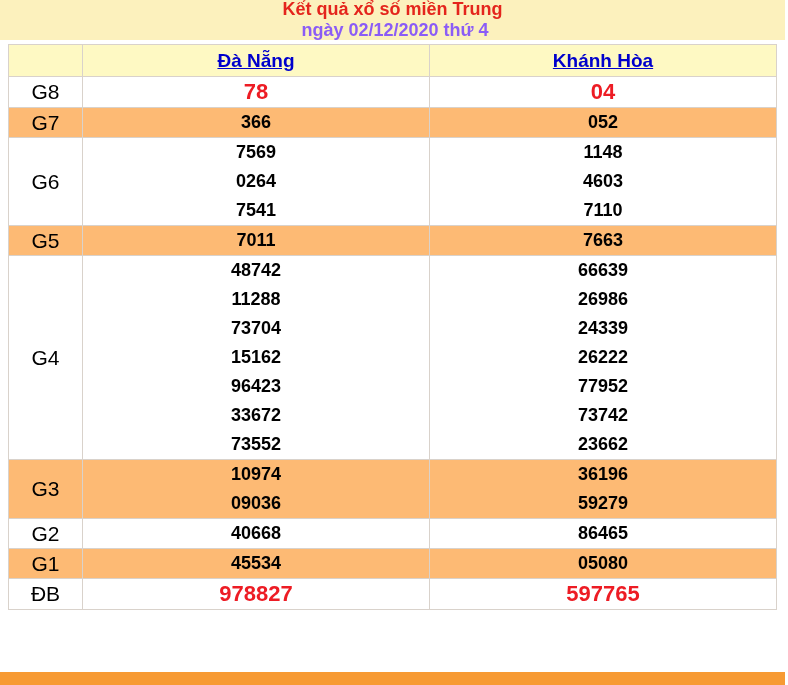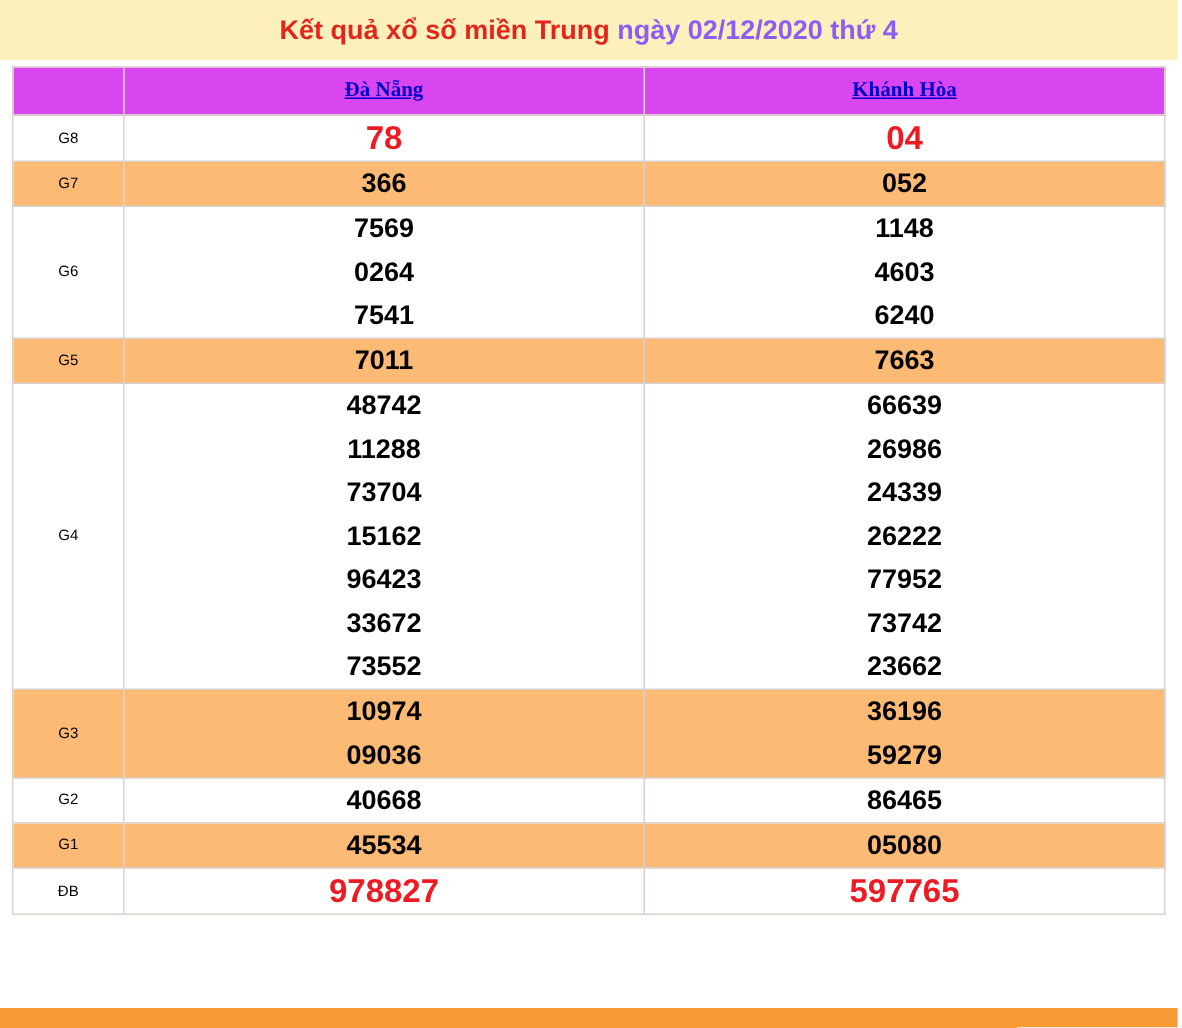--- a/index.html
+++ b/index.html
@@ -16,20 +16,21 @@
   .title-band {
     width: 785px;
     height: 40px;
     background: #fcf1bd;
     display: flex;
     align-items: center;
     justify-content: center;
     font-size: 18px;
     font-weight: bold;
     white-space: pre;
+    flex-direction: column;
   }
   .title-red   { color: #e4251c; }
   .title-black { color: #8b5cf6; }
 
   
   table.results {
     border-collapse: collapse;
     margin: 4px 0 0 8px;
     width: 769px;
     table-layout: fixed;
@@ -37,33 +38,32 @@
   table.results col.label-col { width: 74px; }
   table.results col.val-col   { width: 347px; }
   table.results th,
   table.results td {
     border: 1px solid #d9d2cb;
     text-align: center;
     vertical-align: middle;
     padding: 0;
   }
   tr.header-row th {
-    background: #d946ef;
+    background: #fef9c3;
     height: 31px;
-    font-size: 14px;
-    font-family: Liberation Serif, serif;
+    font-size: 19px;
   }
   tr.header-row a {
     color: #0000cc;
     font-weight: bold;
     text-decoration: underline;
     cursor: pointer;
   }
   td.prize-label {
-    font-size: 10px;
+    font-size: 21px;
     font-weight: normal;
     color: #000000;
   }
   tr.stripe td { background: #fdba74; }
   .num {
     display: block;
     font-weight: bold;
     font-size: 18px;
     color: #000000;
     line-height: 29px;
@@ -124,21 +124,21 @@
       <tr>
         <td class="prize-label">G6</td>
         <td class="vals">
           <span class="num">7569</span>
           <span class="num">0264</span>
           <span class="num">7541</span>
         </td>
         <td class="vals">
           <span class="num">1148</span>
           <span class="num">4603</span>
-          <span class="num">6240</span>
+          <span class="num">7110</span>
         </td>
       </tr>
       <tr class="stripe">
         <td class="prize-label">G5</td>
         <td class="vals">
           <span class="num">7011</span>
         </td>
         <td class="vals">
           <span class="num">7663</span>
         </td>

